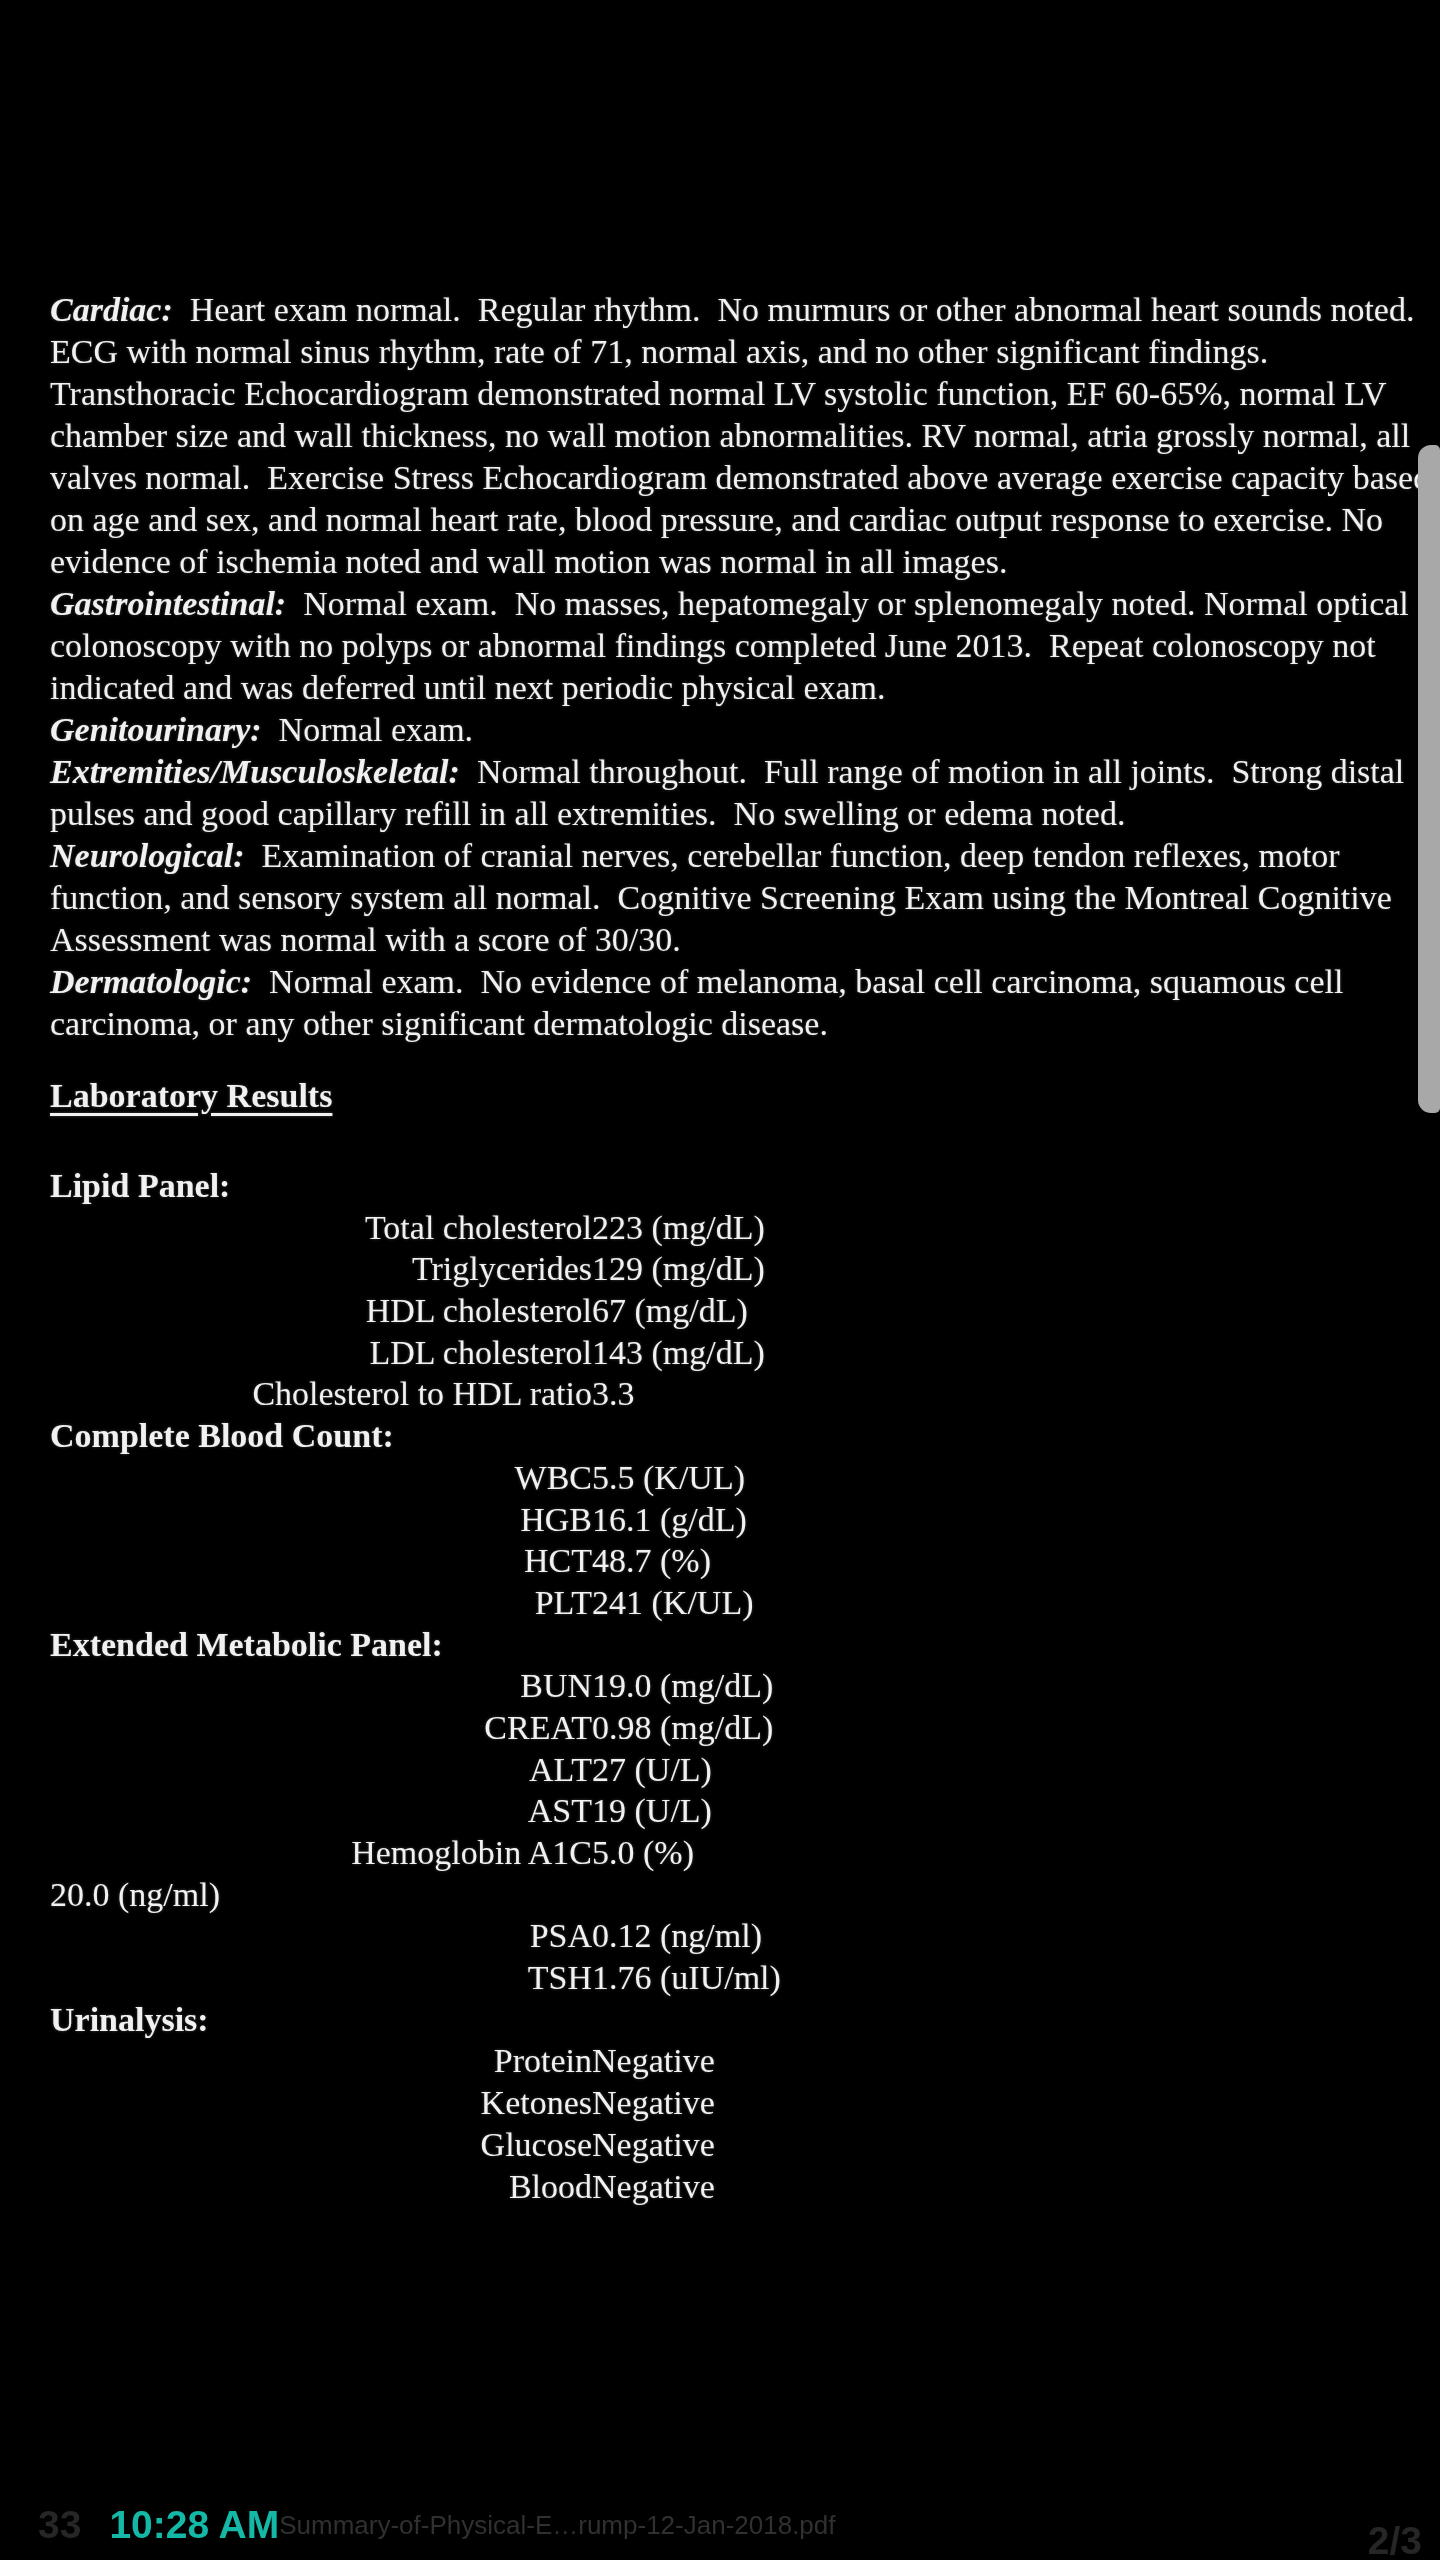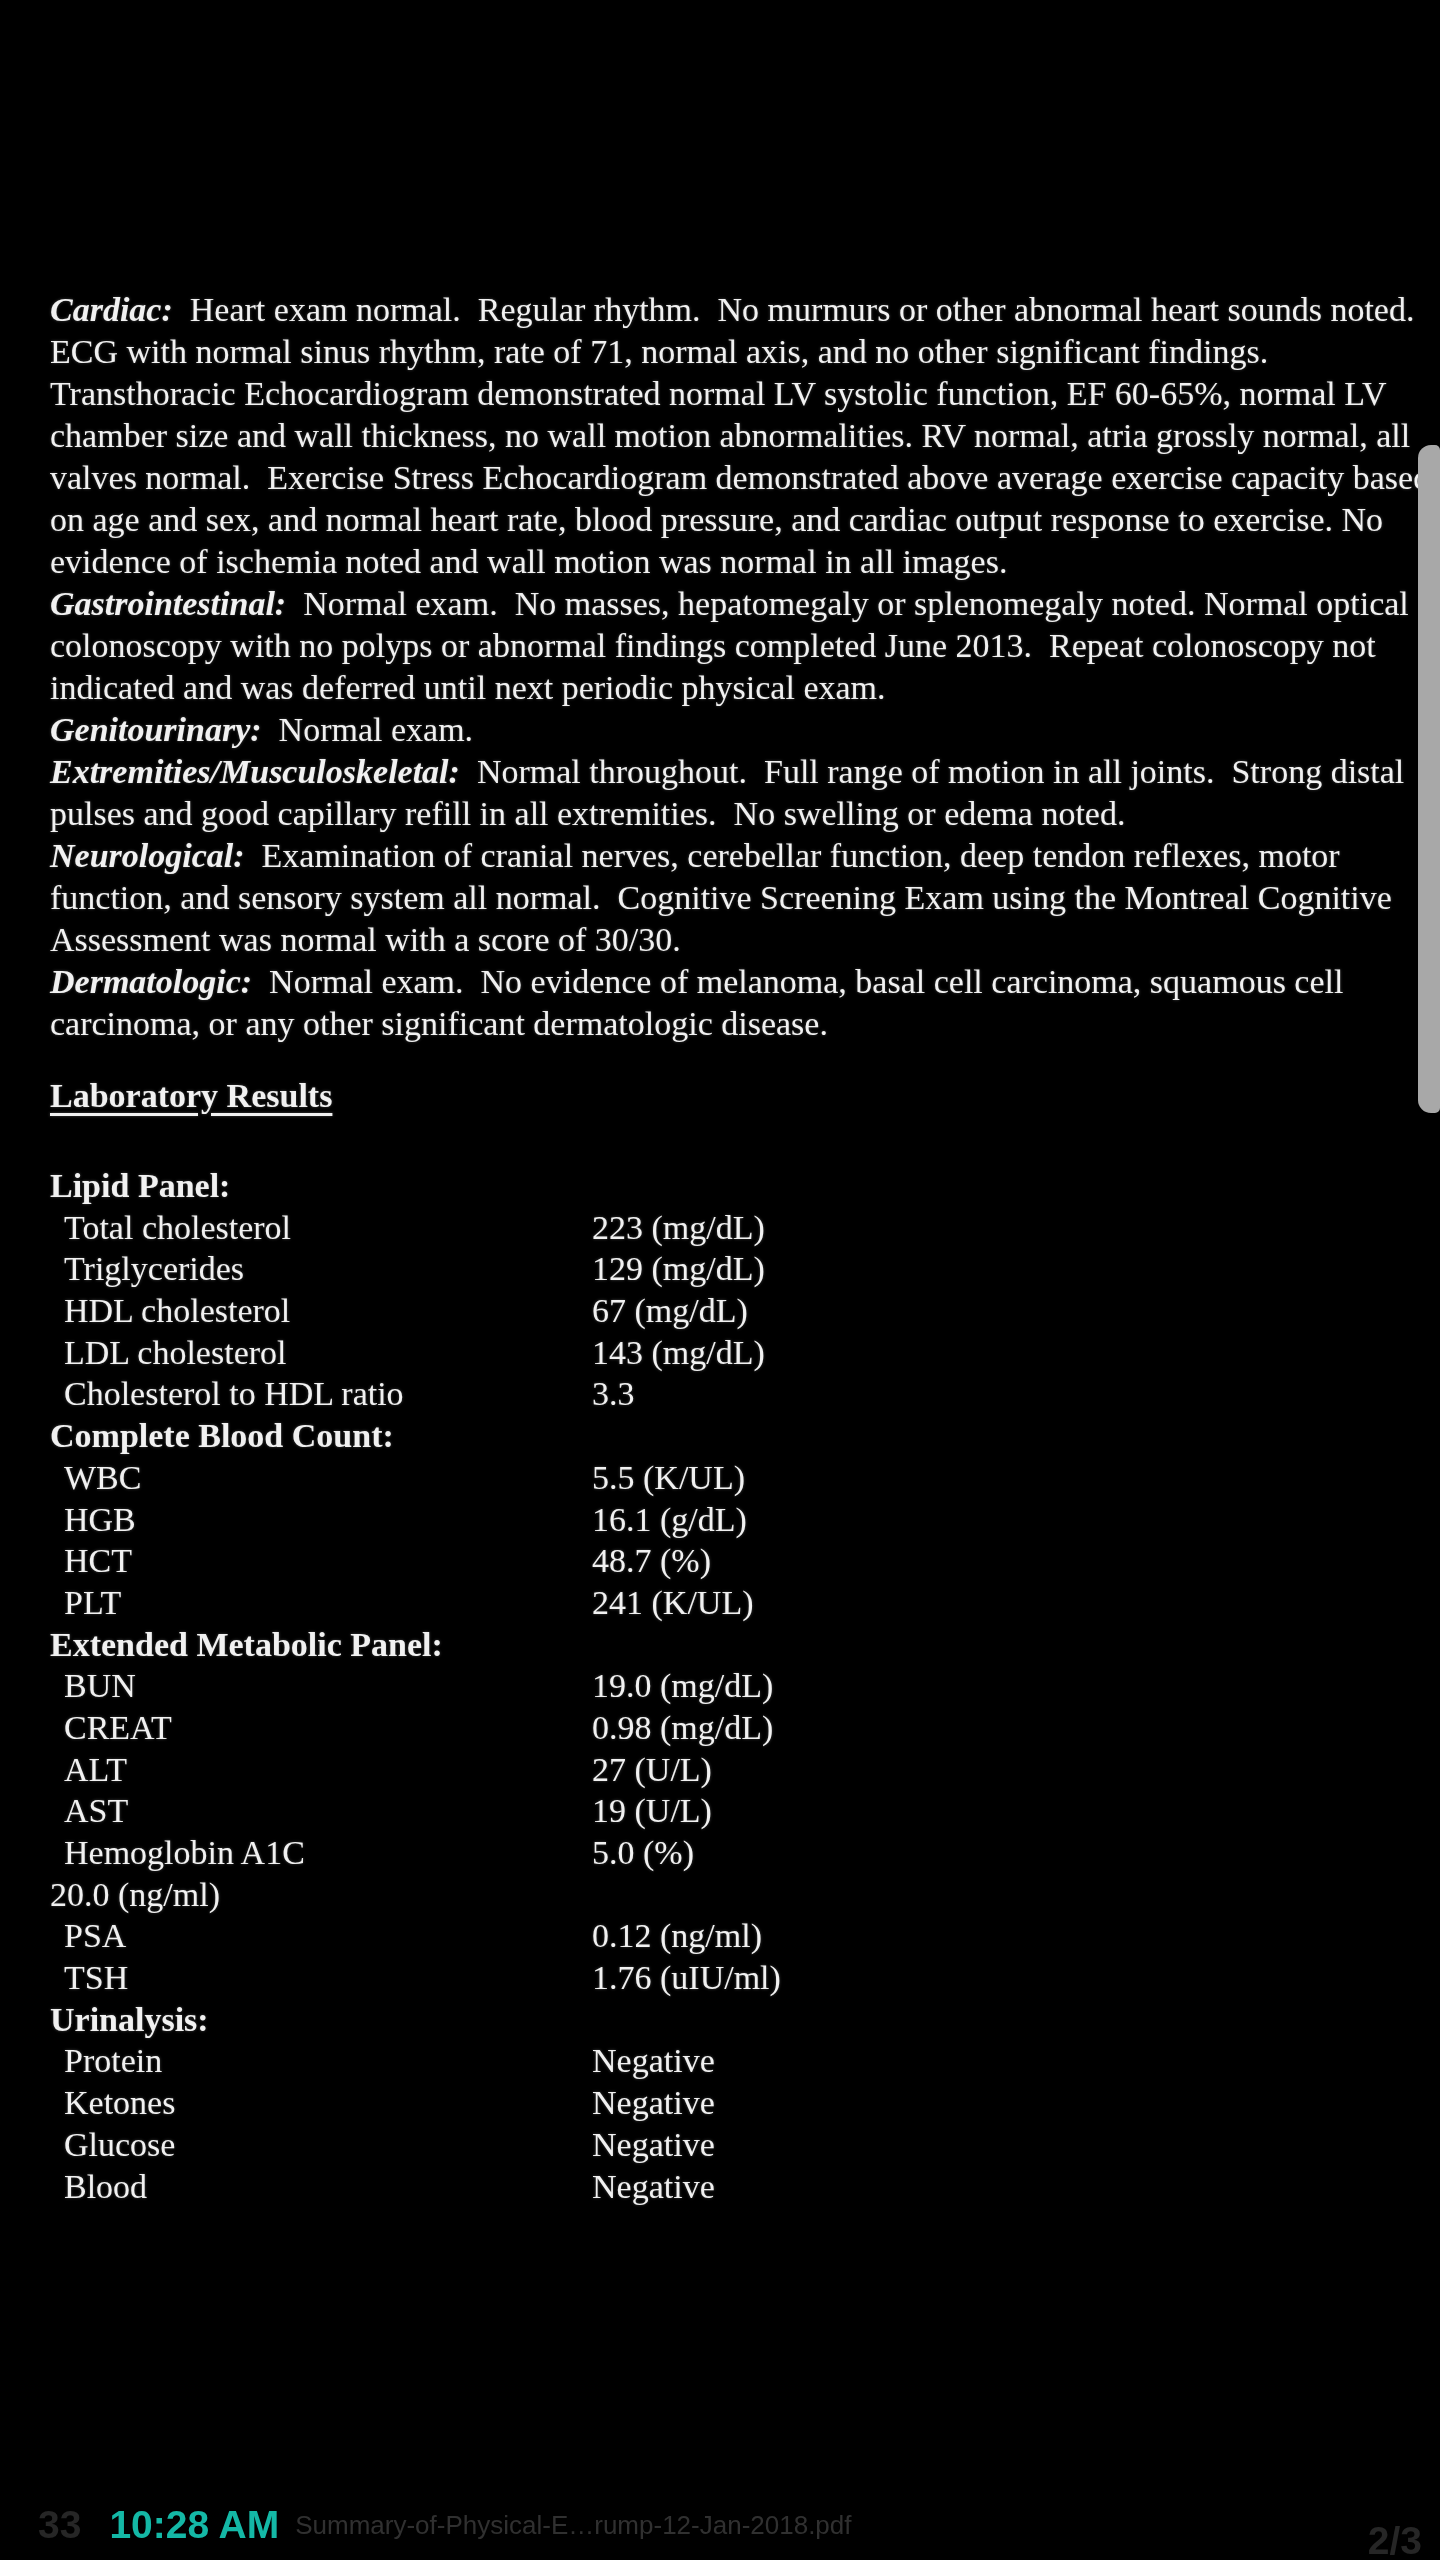--- a/index.html
+++ b/index.html
@@ -35,21 +35,21 @@
     text-decoration: underline;
     text-underline-offset: 6px;
     text-shadow: 0 0 3px rgba(255,255,255,0.28);
   }
   .lab-table { font-size: 34px; text-shadow: 0 0 3px rgba(255,255,255,0.28); }
   .lab-group-title {
     font-weight: bold;
     height: 41.7px; line-height: 41.7px;
   }
   .lab-row { display: flex; height: 41.7px; line-height: 41.7px; }
-  .lab-name { flex: 0 0 528px; padding-left: 14px; }
+  .lab-name { flex: 0 0 528px; padding-left: 14px; text-align: right; }
   .lab-value { flex: 1; }
 
   
   .scroll-thumb {
     position: absolute;
     top: 445px; right: 0;
     width: 22px; height: 668px;
     background: #a8a8a8;
     border-radius: 13px 5px 5px 13px;
   }
@@ -57,21 +57,20 @@
   
   .bottom-bar {
     position: absolute;
     left: 0; right: 0; bottom: 0;
     height: 70px;
     display: flex;
     align-items: center;
     padding: 0 18px 0 38px;
     font-family: "Liberation Sans", "DejaVu Sans", sans-serif;
     background: #000;
-    gap: 16px;
   }
   .bb-left { display: flex; align-items: center; }
   .bb-count { font-size: 39px; font-weight: bold; color: #262626; }
   .bb-time  { font-size: 39px; font-weight: bold; color: #14b8a6; margin-left: 28px; }
   .bb-file  {
     flex: 1;
     text-align: left;
     font-size: 26px;
     color: #303030;
     white-space: nowrap;

